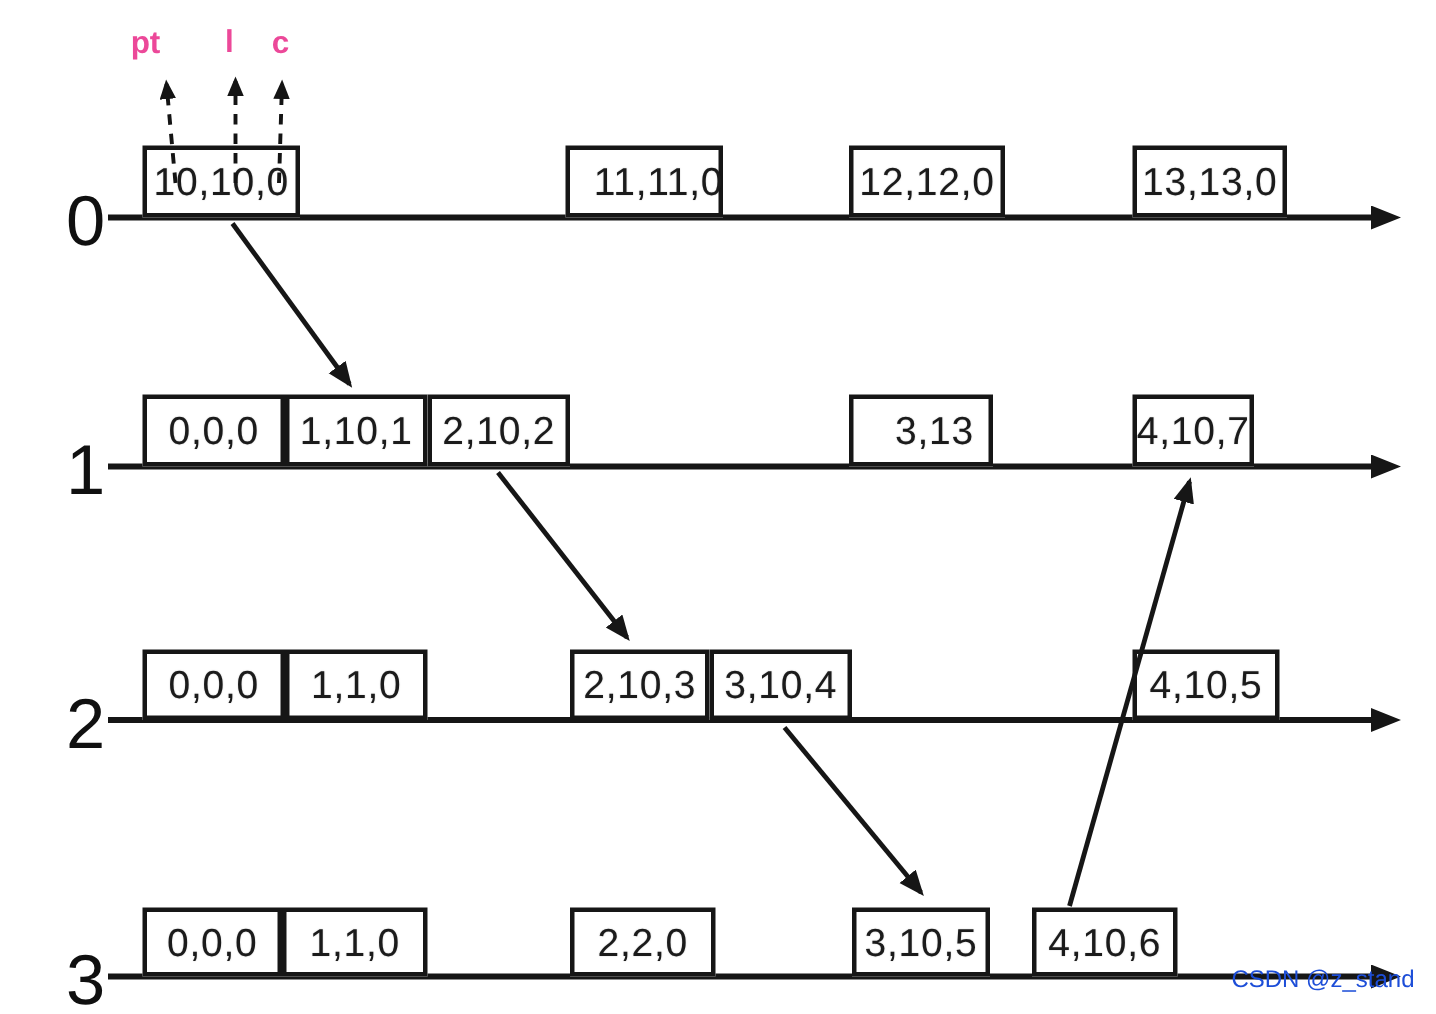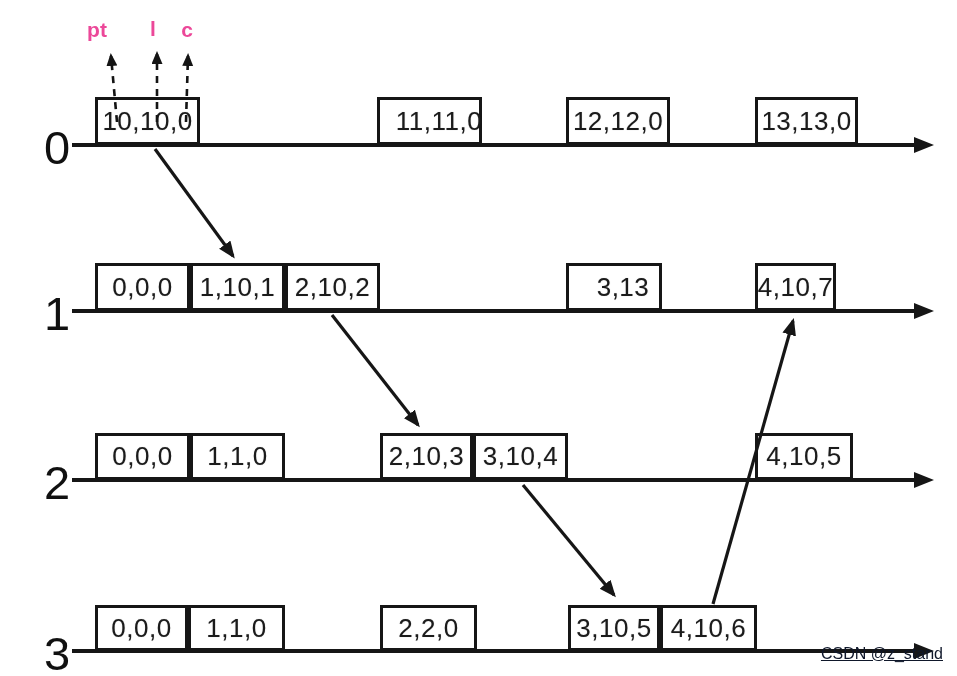--- a/index.html
+++ b/index.html
@@ -63,21 +63,21 @@
 
   <line x1="155" y1="149" x2="233" y2="256" class="msg" marker-end="url(#msghead)"></line>
       <line x1="332" y1="315" x2="418" y2="425" class="msg" marker-end="url(#msghead)"></line>
       <line x1="523" y1="485" x2="614" y2="595" class="msg" marker-end="url(#msghead)"></line>
       <line x1="713" y1="604" x2="793" y2="321" class="msg" marker-end="url(#msghead)"></line>
       <line x1="117" y1="122" x2="111" y2="56" class="dashed" marker-end="url(#dashhead)"></line>
       <line x1="157" y1="122" x2="157" y2="54" class="dashed" marker-end="url(#dashhead)"></line>
       <line x1="186" y1="122" x2="188" y2="56" class="dashed" marker-end="url(#dashhead)"></line>
     </svg>
 
-  <div class="watermark" style="right: 14px; top: 646px; color: #0f172a; text-decoration: underline;">CSDN @z_stand</div>
+  <div class="watermark" style="right: 14px; top: 646px; color: #1d4ed8;">CSDN @z_stand</div>
 
 <div class="proc-label" style="left: 57px; top: 147px;">0</div>
     <div class="event-box" style="left: 95px; top: 97px; width: 105px; height: 48px;">10,10,0</div>
     <div class="event-box" style="left: 377px; top: 97px; width: 105px; height: 48px; padding-left: 19px;">11,11,0</div>
     <div class="event-box" style="left: 566px; top: 97px; width: 104px; height: 48px;">12,12,0</div>
     <div class="event-box" style="left: 755px; top: 97px; width: 103px; height: 48px; text-align: center;">13,13,0</div>
     <div class="proc-label" style="left: 57px; top: 313px;">1</div>
     <div class="event-box" style="left: 95px; top: 263px; width: 95px; height: 48px;">0,0,0</div>
     <div class="event-box" style="left: 190px; top: 263px; width: 95px; height: 48px;">1,10,1</div>
     <div class="event-box" style="left: 285px; top: 263px; width: 95px; height: 48px;">2,10,2</div>
@@ -87,17 +87,17 @@
     <div class="event-box" style="left: 95px; top: 433px; width: 95px; height: 47px;">0,0,0</div>
     <div class="event-box" style="left: 190px; top: 433px; width: 95px; height: 47px;">1,1,0</div>
     <div class="event-box" style="left: 380px; top: 433px; width: 93px; height: 47px;">2,10,3</div>
     <div class="event-box" style="left: 473px; top: 433px; width: 95px; height: 47px;">3,10,4</div>
     <div class="event-box" style="left: 755px; top: 433px; width: 98px; height: 47px;">4,10,5</div>
     <div class="proc-label" style="left: 57px; top: 653px;">3</div>
     <div class="event-box" style="left: 95px; top: 605px; width: 93px; height: 46px;">0,0,0</div>
     <div class="event-box" style="left: 188px; top: 605px; width: 97px; height: 46px;">1,1,0</div>
     <div class="event-box" style="left: 380px; top: 605px; width: 97px; height: 46px;">2,2,0</div>
     <div class="event-box" style="left: 568px; top: 605px; width: 92px; height: 46px; text-align: right;">3,10,5</div>
-    <div class="event-box" style="left: 660px; top: 605px; width: 97px; height: 46px; text-align: right;">4,10,6</div>
+    <div class="event-box" style="left: 688px; top: 605px; width: 97px; height: 46px; text-align: right;">4,10,6</div>
     <div class="field-label" style="left: 97px; top: 29px;">pt</div>
     <div class="field-label" style="left: 153px; top: 28px;">l</div>
     <div class="field-label" style="left: 187px; top: 29px;">c</div>
   </div>
 
 </body></html>

